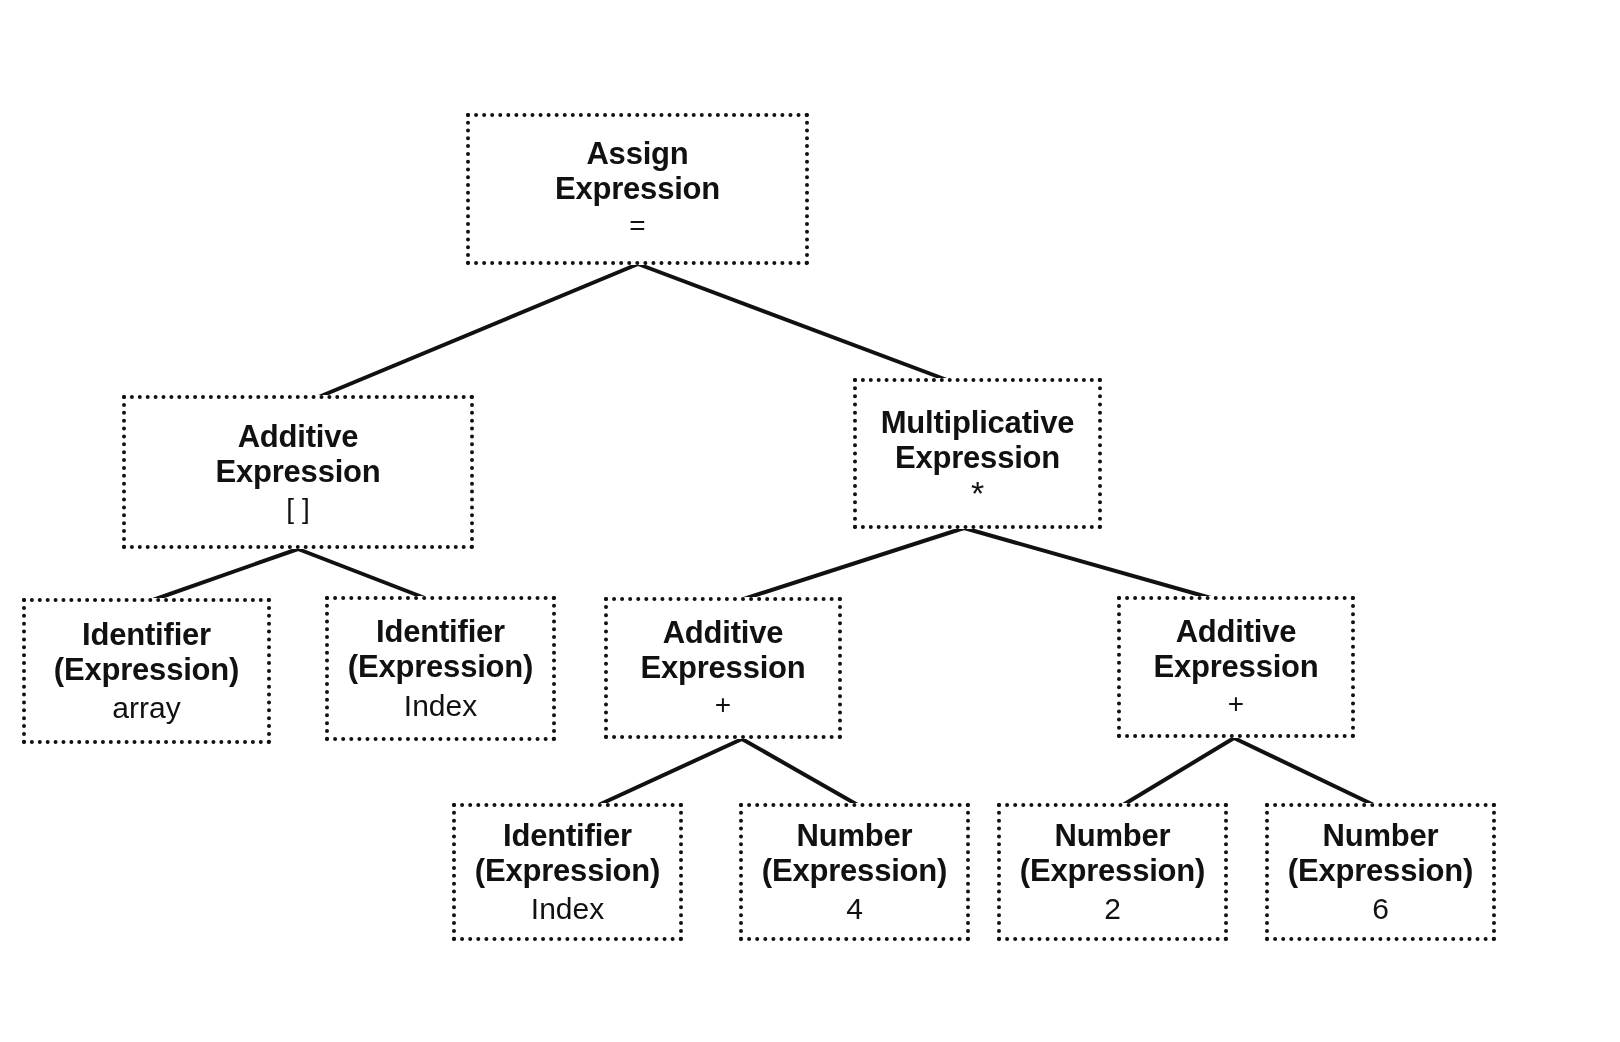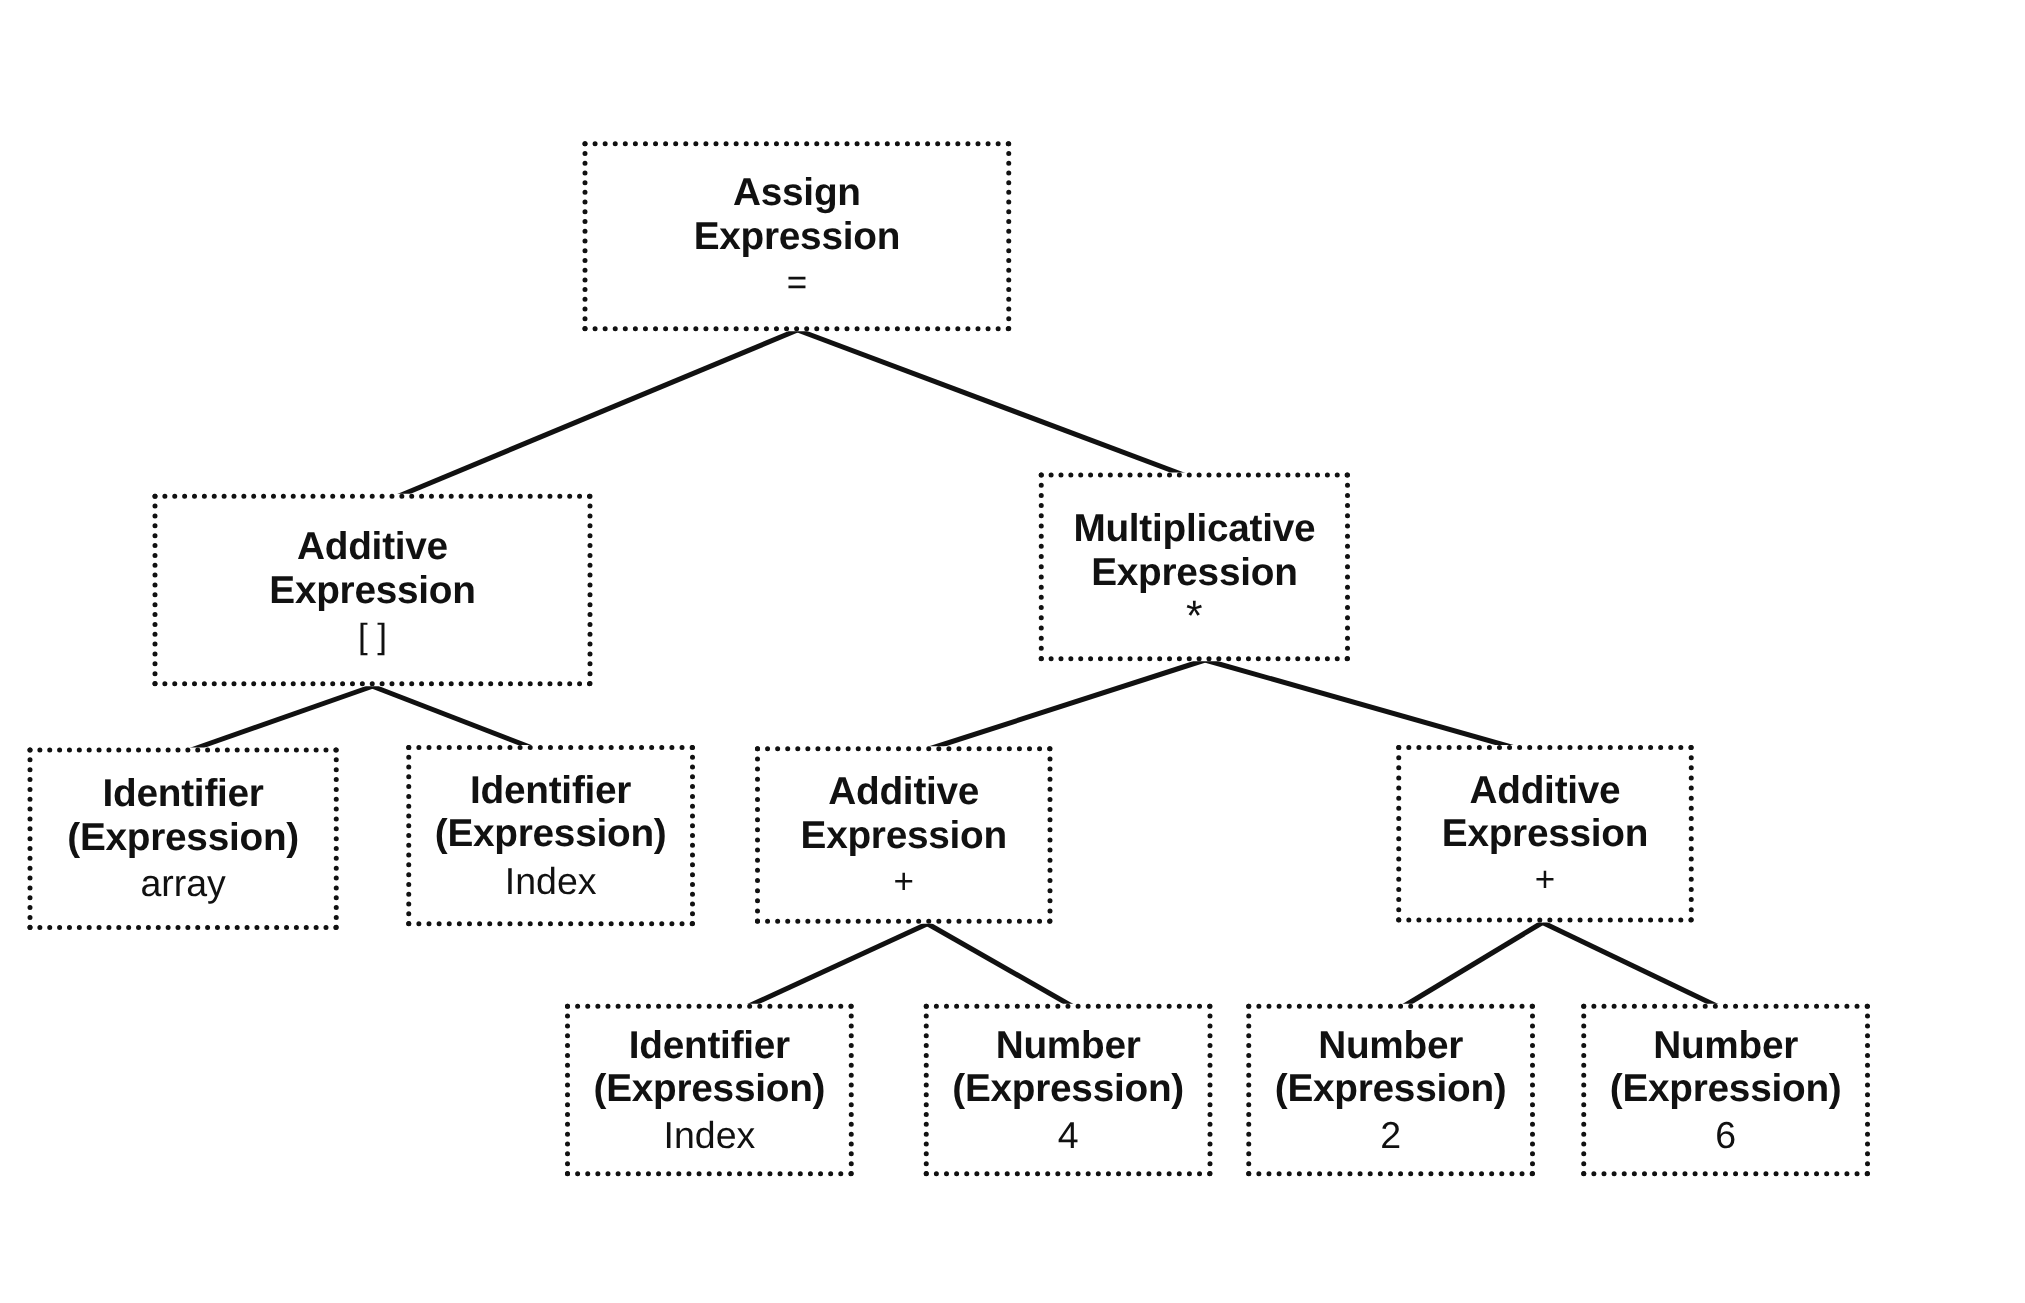--- a/index.html
+++ b/index.html
@@ -88,21 +88,21 @@
     <span class="ln">Expression</span>
     <span class="op">=</span>
   </div>
 
   <div class="node" style="left:122px; top:395px; width:352px; height:154px;">
     <span class="ln">Additive</span>
     <span class="ln">Expression</span>
     <span class="op">[ ]</span>
   </div>
 
-  <div class="node" style="left:831px; top:378px; width:249px; height:151px;">
+  <div class="node" style="left:853px; top:378px; width:249px; height:151px;">
     <span class="ln">Multiplicative</span>
     <span class="ln">Expression</span>
     <span class="op star">*</span>
   </div>
 
   <div class="node small" style="left:22px; top:598px; width:249px; height:146px;">
     <span class="ln">Identifier</span>
     <span class="ln">(Expression)</span>
     <span class="op">array</span>
   </div>

